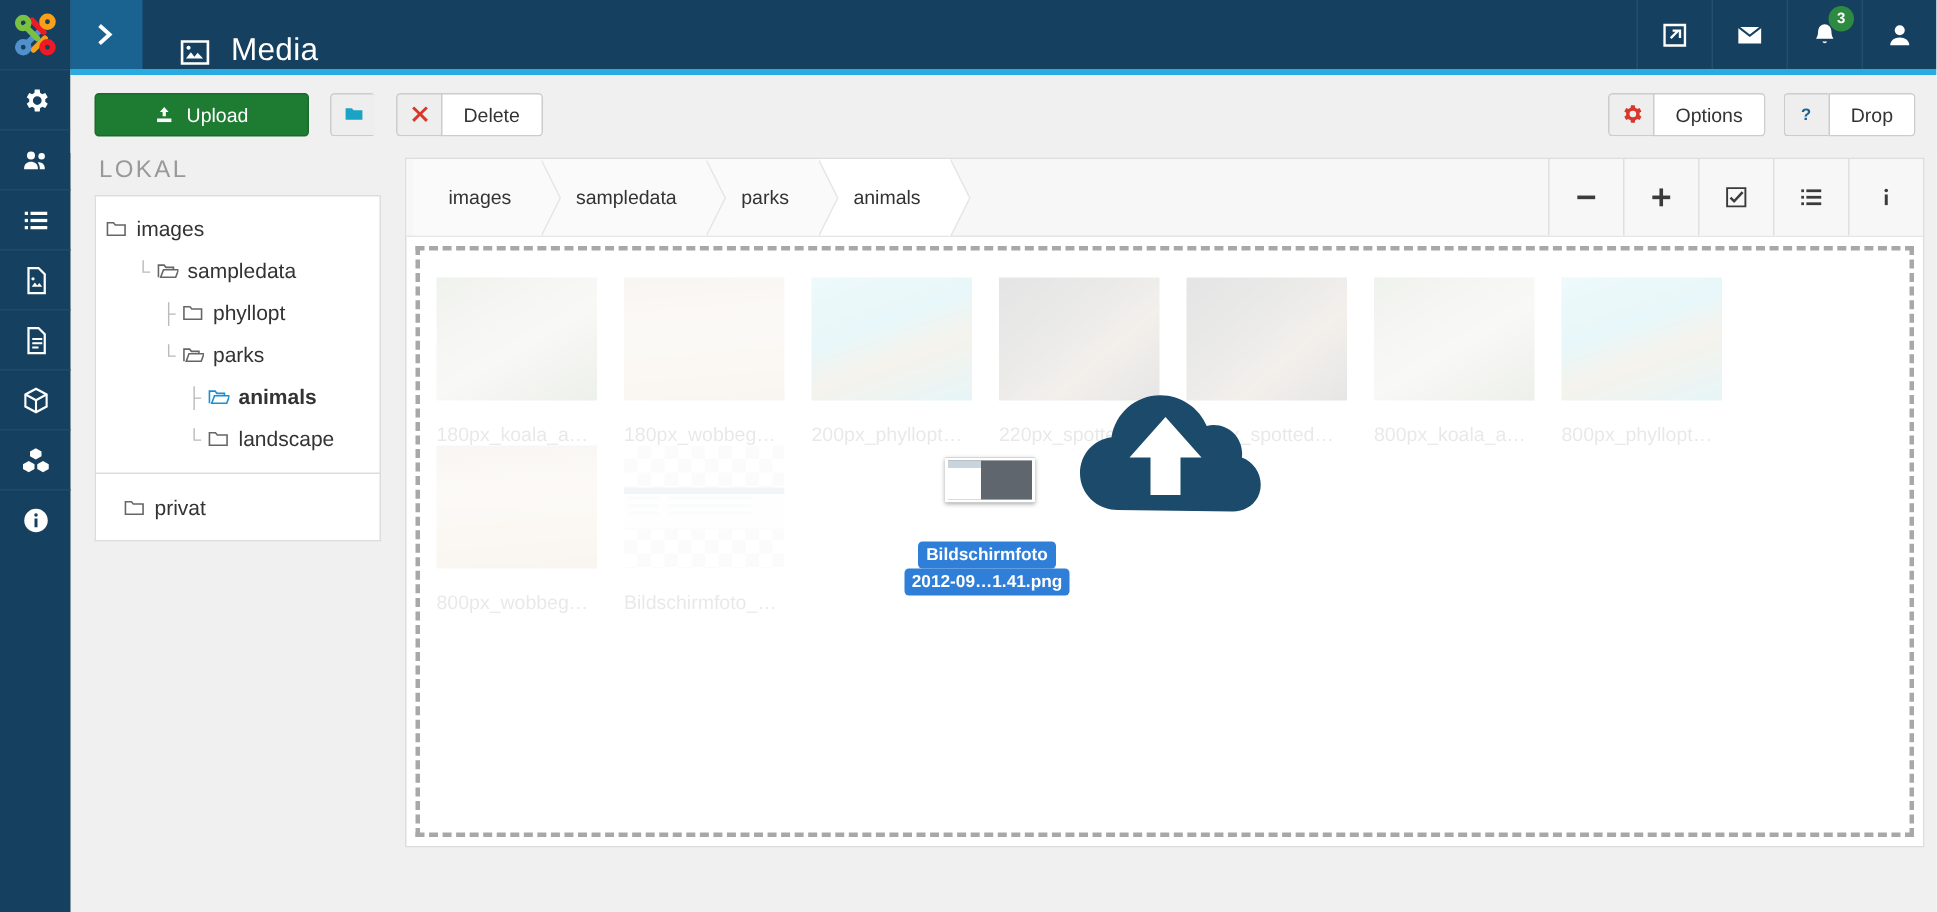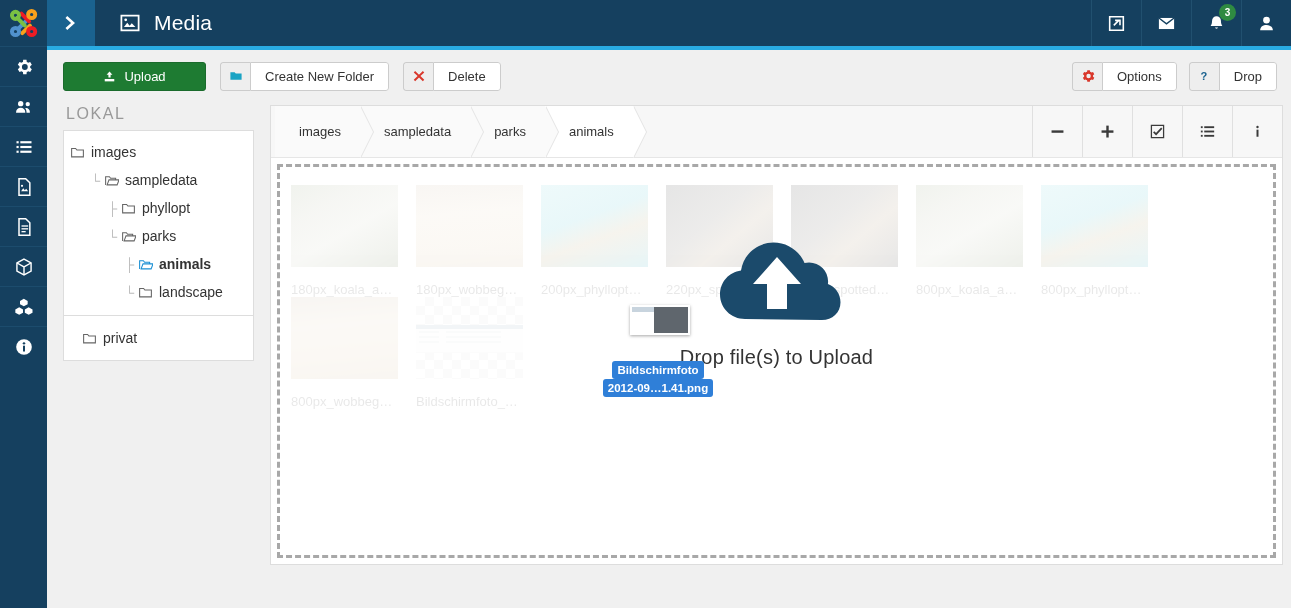--- a/index.html
+++ b/index.html
@@ -32,21 +32,21 @@
   .header {
     position: absolute; left: 47px; top: 0; width: 1244px; height: 46px;
     background: #15405f; display: flex; align-items: stretch;
   }
   .hdr-toggle {
     width: 48px; background: #1a628f; display: flex;
     align-items: center; justify-content: center; cursor: pointer;
   }
   .hdr-toggle svg { width: 20px; height: 20px; fill: #fff; }
   .hdr-title {
-    display: flex; align-items: center; gap: 13px; padding-left: 24px; flex: 1;
+    display: flex; align-items: flex-end; gap: 13px; padding-left: 24px; flex: 1;
   }
   .hdr-title .ttxt {
     color: #fff; font-size: 21px; font-weight: 400; letter-spacing: .2px;
   }
   .hdr-title svg { width: 22px; height: 22px; fill: #fff; }
   .hdr-right { display: flex; align-items: stretch; }
   .hdr-btn {
     width: 50px; display: flex; align-items: center; justify-content: center;
     border-left: 1px solid #21506f; position: relative; cursor: pointer;
   }
@@ -354,21 +354,20 @@
         </svg>
       <span>Upload</span>
     </div>
     <div class="sp14"></div>
     <div class="btn-split">
       <div class="ic">
         <svg viewBox="0 0 24 24" fill="#19a3c4">
             <path d="M2.4 5.4h7.2l2 2.4h10v10.8H2.4z"></path>
           </svg>
       </div>
-      <div class="lbl">Create New Folder</div>
     </div>
     <div class="sp14"></div>
     <div class="btn-split">
       <div class="ic">
         <svg viewBox="0 0 24 24" fill="#d9372b">
             <path d="M5.4 3.4l6.6 6.6 6.6-6.6 2.4 2.4L14.4 12l6.6 6.6-2.4 2.4L12 14.4 5.4 21 3 18.6 9.6 12 3 5.8z"></path>
           </svg>
       </div>
       <div class="lbl">Delete</div>
     </div>
@@ -552,21 +551,20 @@
        </div>
             <div class="iname">Bildschirmfoto_…</div>
           </div>
         </div>
 
       <div class="overlay">
         <svg class="cloud" viewBox="0 0 140 105">
           <path d="M38 96c-14 0-25-11-25-24.5C13 59 22 49 34 47.5 36.5 31.5 50 19.5 66.5 19.5c14 0 26 8.5 31 20.5 1.5-.4 3-.6 4.6-.6 10.5 0 19 8.5 19 19 0 .9-.1 1.8-.2 2.6 7.4 2.8 12.6 9.9 12.6 18.2 0 10.4-8.2 17.8-18.6 17.8z" fill="#1b4a6b"></path>
           <path d="M70 34l24 27H80v25H60V61H46z" fill="#fff"></path>
         </svg>
-        <div class="droptxt">Drop file(s) to Upload</div>
       </div>
     </div>
   </div>
 
   <div class="ghost">
     <div class="ghost-img">
       <div class="gl"></div>
         <div class="gr"></div>
     </div>
     <div class="ghost-label">

